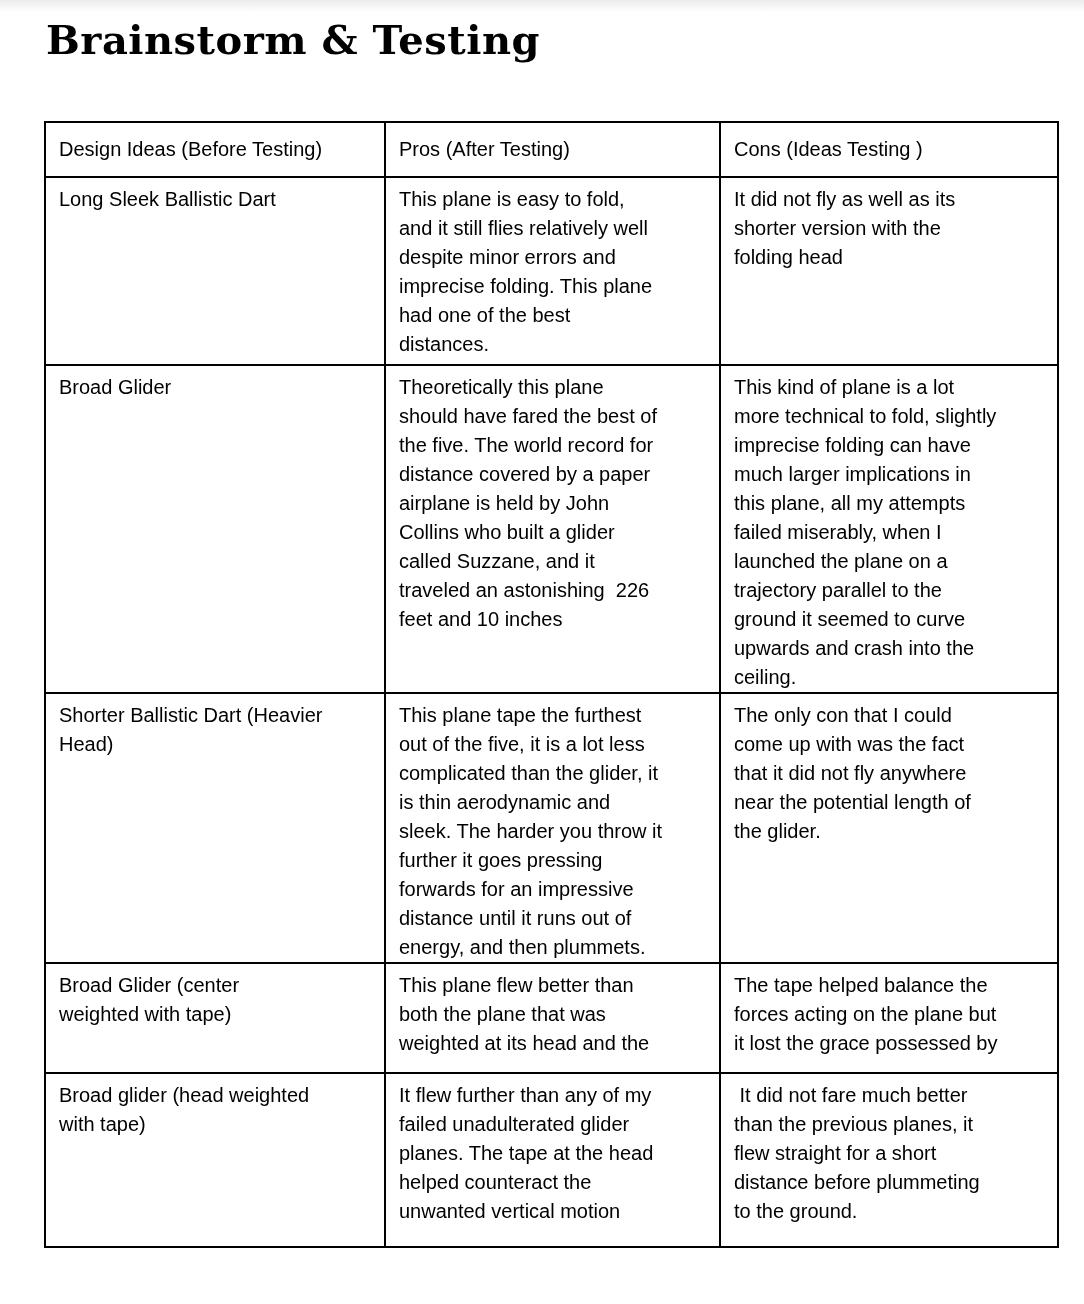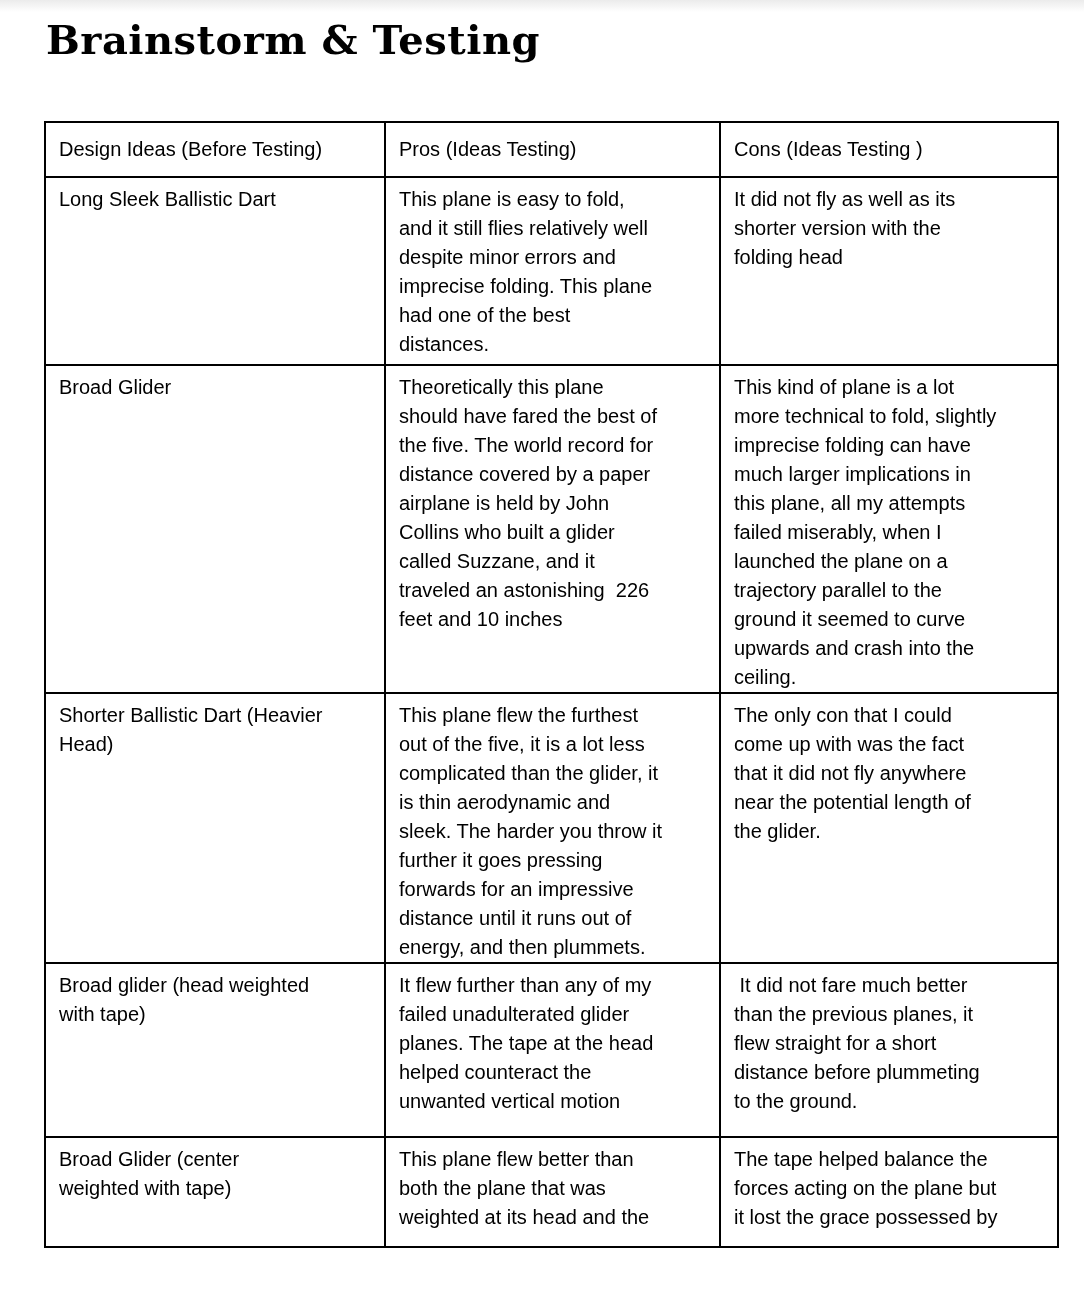--- a/index.html
+++ b/index.html
@@ -72,21 +72,21 @@
 
   <table class="doc-table">
     <colgroup>
       <col style="width:340px">
       <col style="width:335px">
       <col style="width:338px">
     </colgroup>
     <thead>
       <tr style="height:55px">
         <th>Design Ideas (Before Testing)</th>
-        <th>Pros (Ideas Testing)</th>
+        <th>Pros (After Testing)</th>
         <th>Cons (Ideas Testing )</th>
       </tr>
     </thead>
     <tbody>
       <tr style="height:188px">
         <td>Long Sleek Ballistic Dart</td>
         <td>This plane is easy to fold,
 and it still flies relatively well
 despite minor errors and
 imprecise folding. This plane
@@ -115,54 +115,54 @@
 failed miserably, when I
 launched the plane on a
 trajectory parallel to the
 ground it seemed to curve
 upwards and crash into the
 ceiling.</td>
       </tr>
       <tr style="height:207px">
         <td>Shorter Ballistic Dart (Heavier
 Head)</td>
-        <td>This plane flew the furthest
+        <td>This plane tape the furthest
 out of the five, it is a lot less
 complicated than the glider, it
 is thin aerodynamic and
 sleek. The harder you throw it
 further it goes pressing
 forwards for an impressive
 distance until it runs out of
 energy, and then plummets.</td>
         <td>The only con that I could
 come up with was the fact
 that it did not fly anywhere
 near the potential length of
 the glider.</td>
+      </tr>
+      <tr style="height:110px">
+        <td>Broad Glider (center
+weighted with tape)</td>
+        <td>This plane flew better than
+both the plane that was
+weighted at its head and the</td>
+        <td>The tape helped balance the
+forces acting on the plane but
+it lost the grace possessed by</td>
       </tr>
       <tr style="height:174px">
         <td>Broad glider (head weighted
 with tape)</td>
         <td>It flew further than any of my
 failed unadulterated glider
 planes. The tape at the head
 helped counteract the
 unwanted vertical motion</td>
         <td>&nbsp;It did not fare much better
 than the previous planes, it
 flew straight for a short
 distance before plummeting
 to the ground.</td>
       </tr>
-      <tr style="height:110px">
-        <td>Broad Glider (center
-weighted with tape)</td>
-        <td>This plane flew better than
-both the plane that was
-weighted at its head and the</td>
-        <td>The tape helped balance the
-forces acting on the plane but
-it lost the grace possessed by</td>
-      </tr>
     </tbody>
   </table>
 </div>
 
 </body></html>

